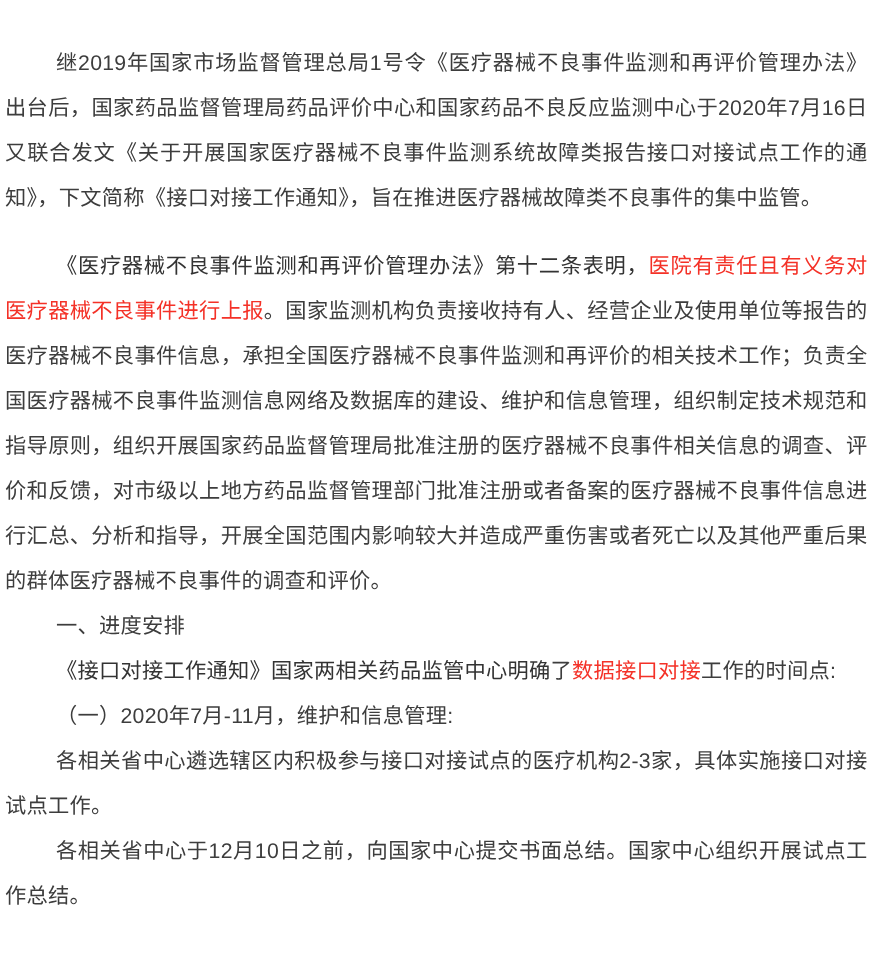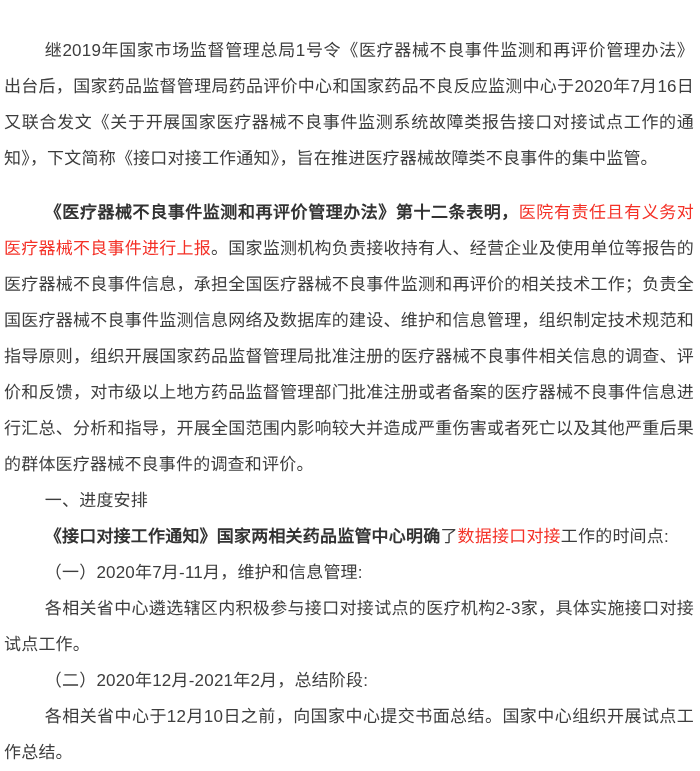--- a/index.html
+++ b/index.html
@@ -26,21 +26,21 @@
   .para {
     margin: 0;
     text-indent: 2.4em;
   }
   .gap-after {
     margin-bottom: 18px;
     margin-top: 21px;
   }
   .run { color: inherit; }
   .run.bold {
-    font-weight: bold;
+    font-weight: normal;
     color: #333333;
   }
   .run.red {
     color: #f43127;
   }
 </style>
 </head>
 <body>
 
 <div class="article">
@@ -51,17 +51,16 @@
 
   <p class="para"><span class="run">一、进度安排</span></p>
 
   <p class="para"><span class="run bold">《接口对接工作通知》国家两相关药品监管中心明确</span><span class="run">了</span><span class="run red">数据接口对接</span><span class="run">工作的时间点:</span></p>
 
   <p class="para"><span class="run">（一）2020年7月-11月，维护和信息管理:</span></p>
 
   <p class="para"><span class="run">各相关省中心遴选辖区内积极参与接口对接试点的医疗机构2-3家，具体实施接口对接试点工作。</span></p>
 
 
-  <p class="para"><span class="run">（二）2020年12月-2021年2月，总结阶段:</span></p>
 
   <p class="para"><span class="run">各相关省中心于12月10日之前，向国家中心提交书面总结。国家中心组织开展试点工作总结。</span></p>
 
 </div>
 
 </body></html>

